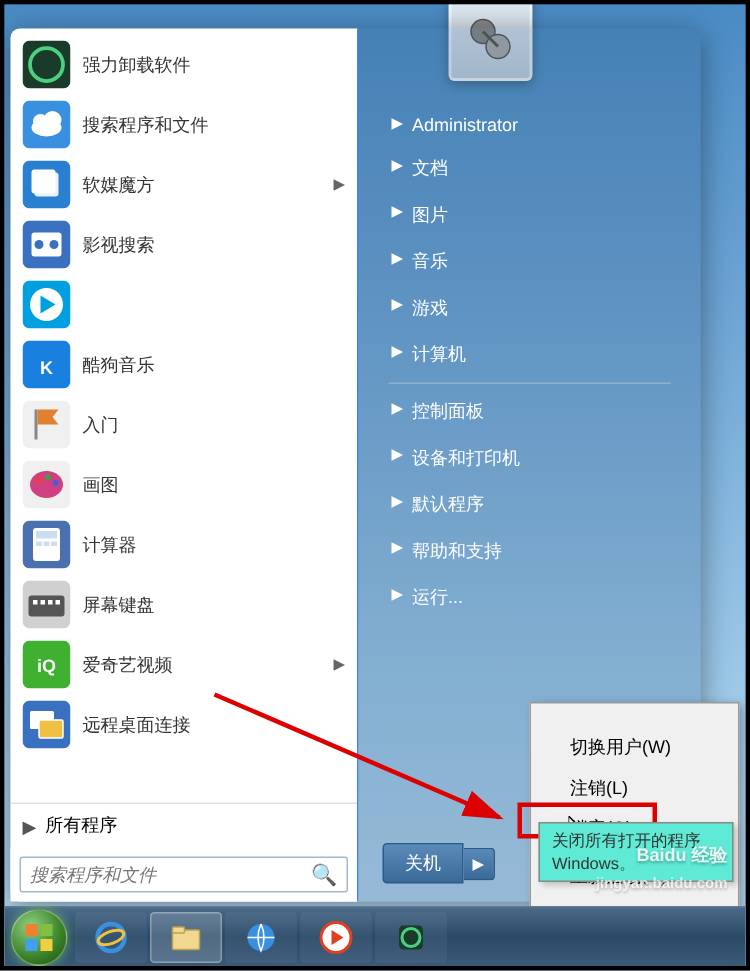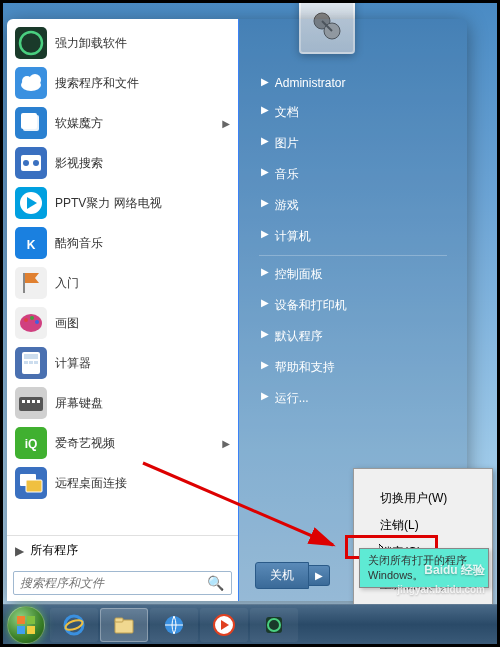--- a/index.html
+++ b/index.html
@@ -100,21 +100,20 @@
           <span class="program-label">影视搜索</span>
         </div>
         <div class="program-item">
           <span class="program-icon">
             <svg width="32" height="32" viewBox="0 0 32 32">
               <rect width="32" height="32" rx="5" fill="#00a0e0"></rect>
               <circle cx="16" cy="16" r="11" fill="#fff"></circle>
               <path d="M12,10 L22,16 L12,22 Z" fill="#00a0e0"></path>
             </svg>
           </span>
-          <span class="program-label">PPTV聚力 网络电视</span>
         </div>
         <div class="program-item">
           <span class="program-icon">
             <svg width="32" height="32" viewBox="0 0 32 32">
               <rect width="32" height="32" rx="5" fill="#1a80e0"></rect>
               <text x="16" y="22" font-size="18" font-weight="bold" fill="#fff" text-anchor="middle">K</text>
             </svg>
           </span>
           <span class="program-label">酷狗音乐</span>
         </div>

